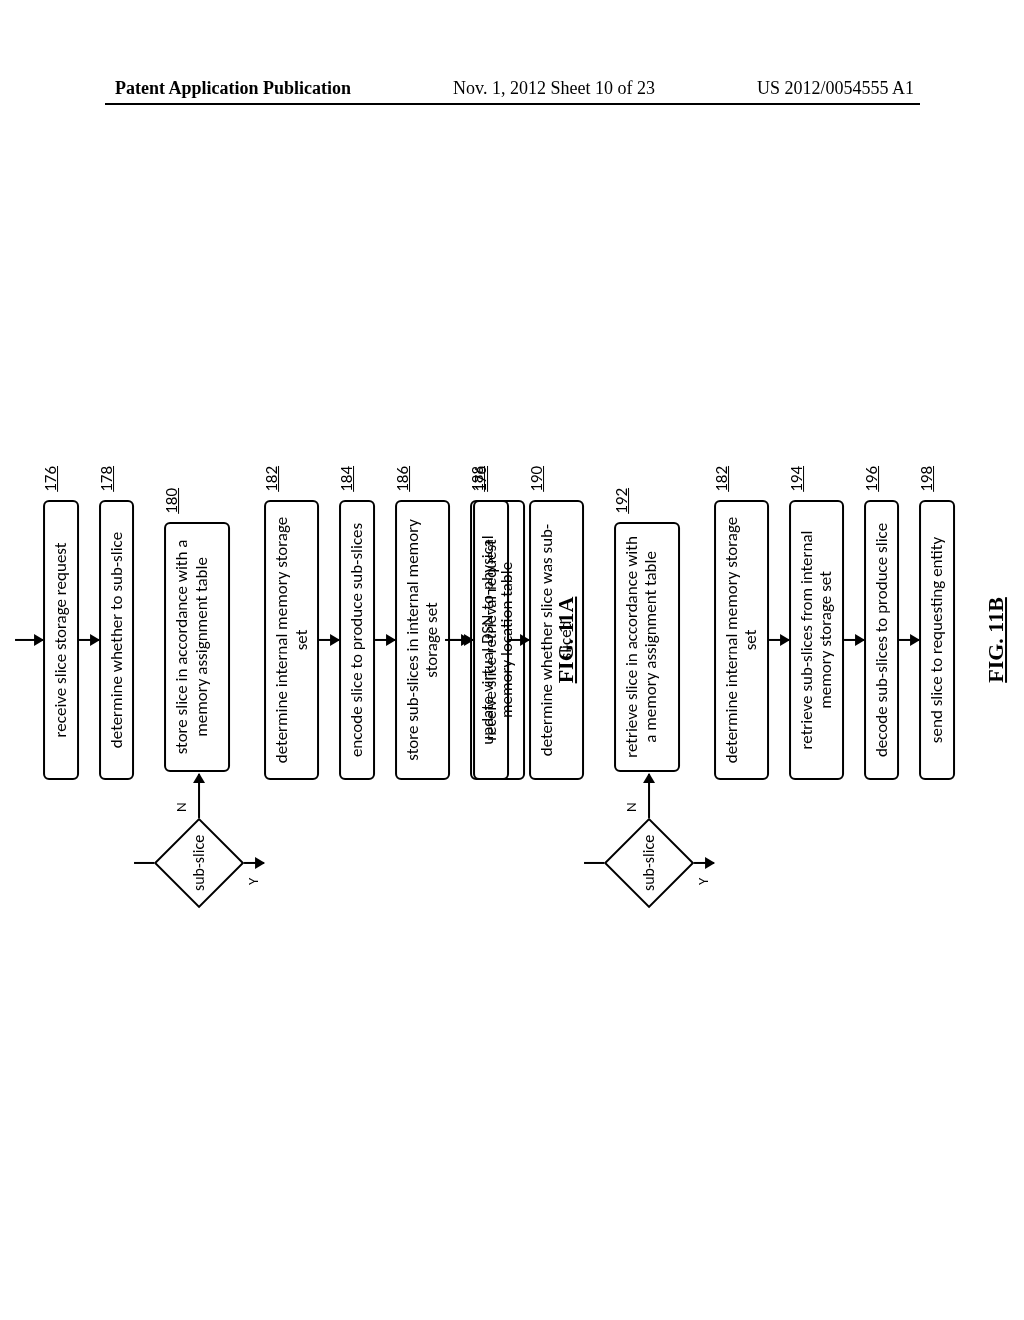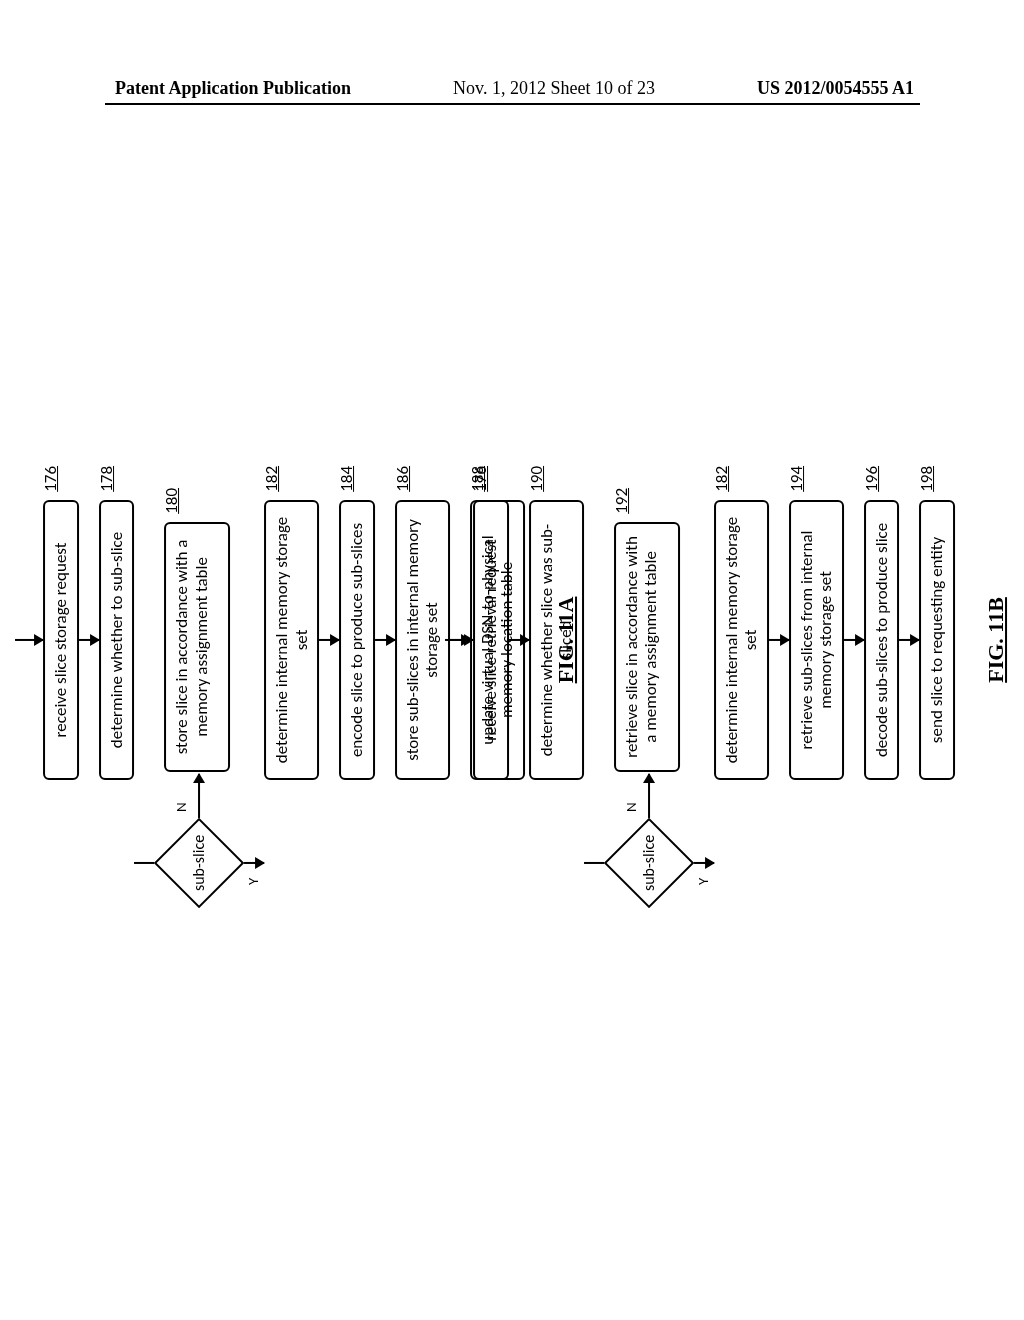--- a/index.html
+++ b/index.html
@@ -14,21 +14,21 @@
     position: absolute;
     top: 78px;
     left: 0;
     width: 1024px;
     display: flex;
     justify-content: space-between;
     padding: 0 110px 0 115px;
     font-size: 18px;
   }
   .header .left { font-weight: bold; }
-  .header .right { font-weight: bold; }
+  .header .right { font-weight: normal; }
   .hr-line {
     position: absolute;
     top: 103px;
     left: 105px;
     width: 815px;
     height: 2px;
     background: #000;
   }
   .diagrams {
     position: absolute;

